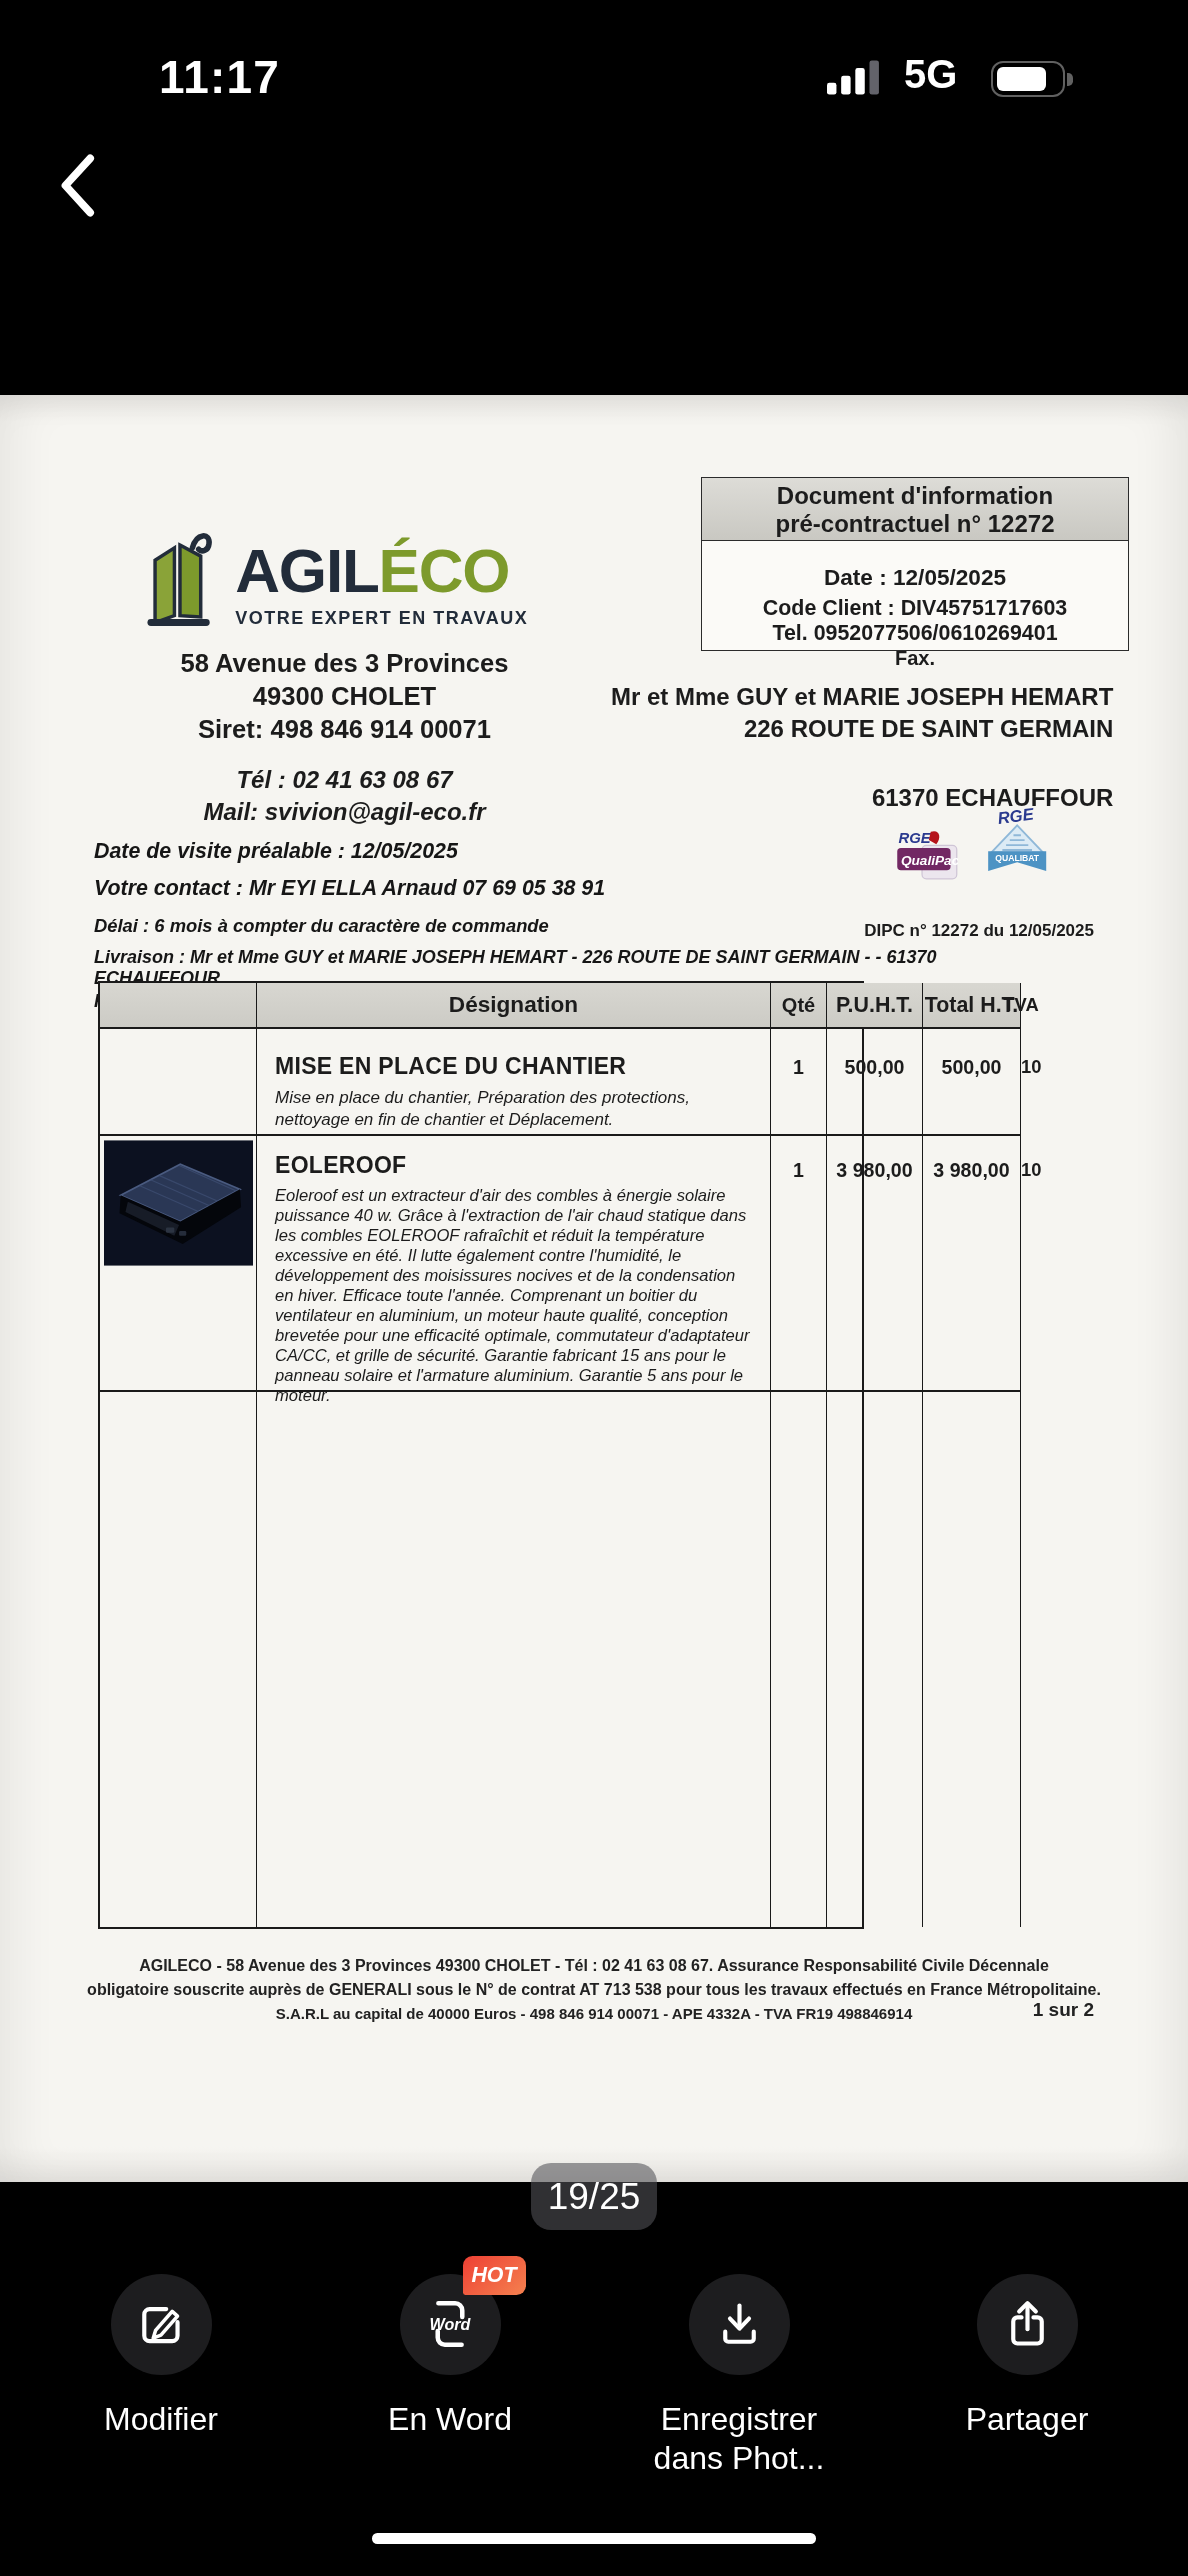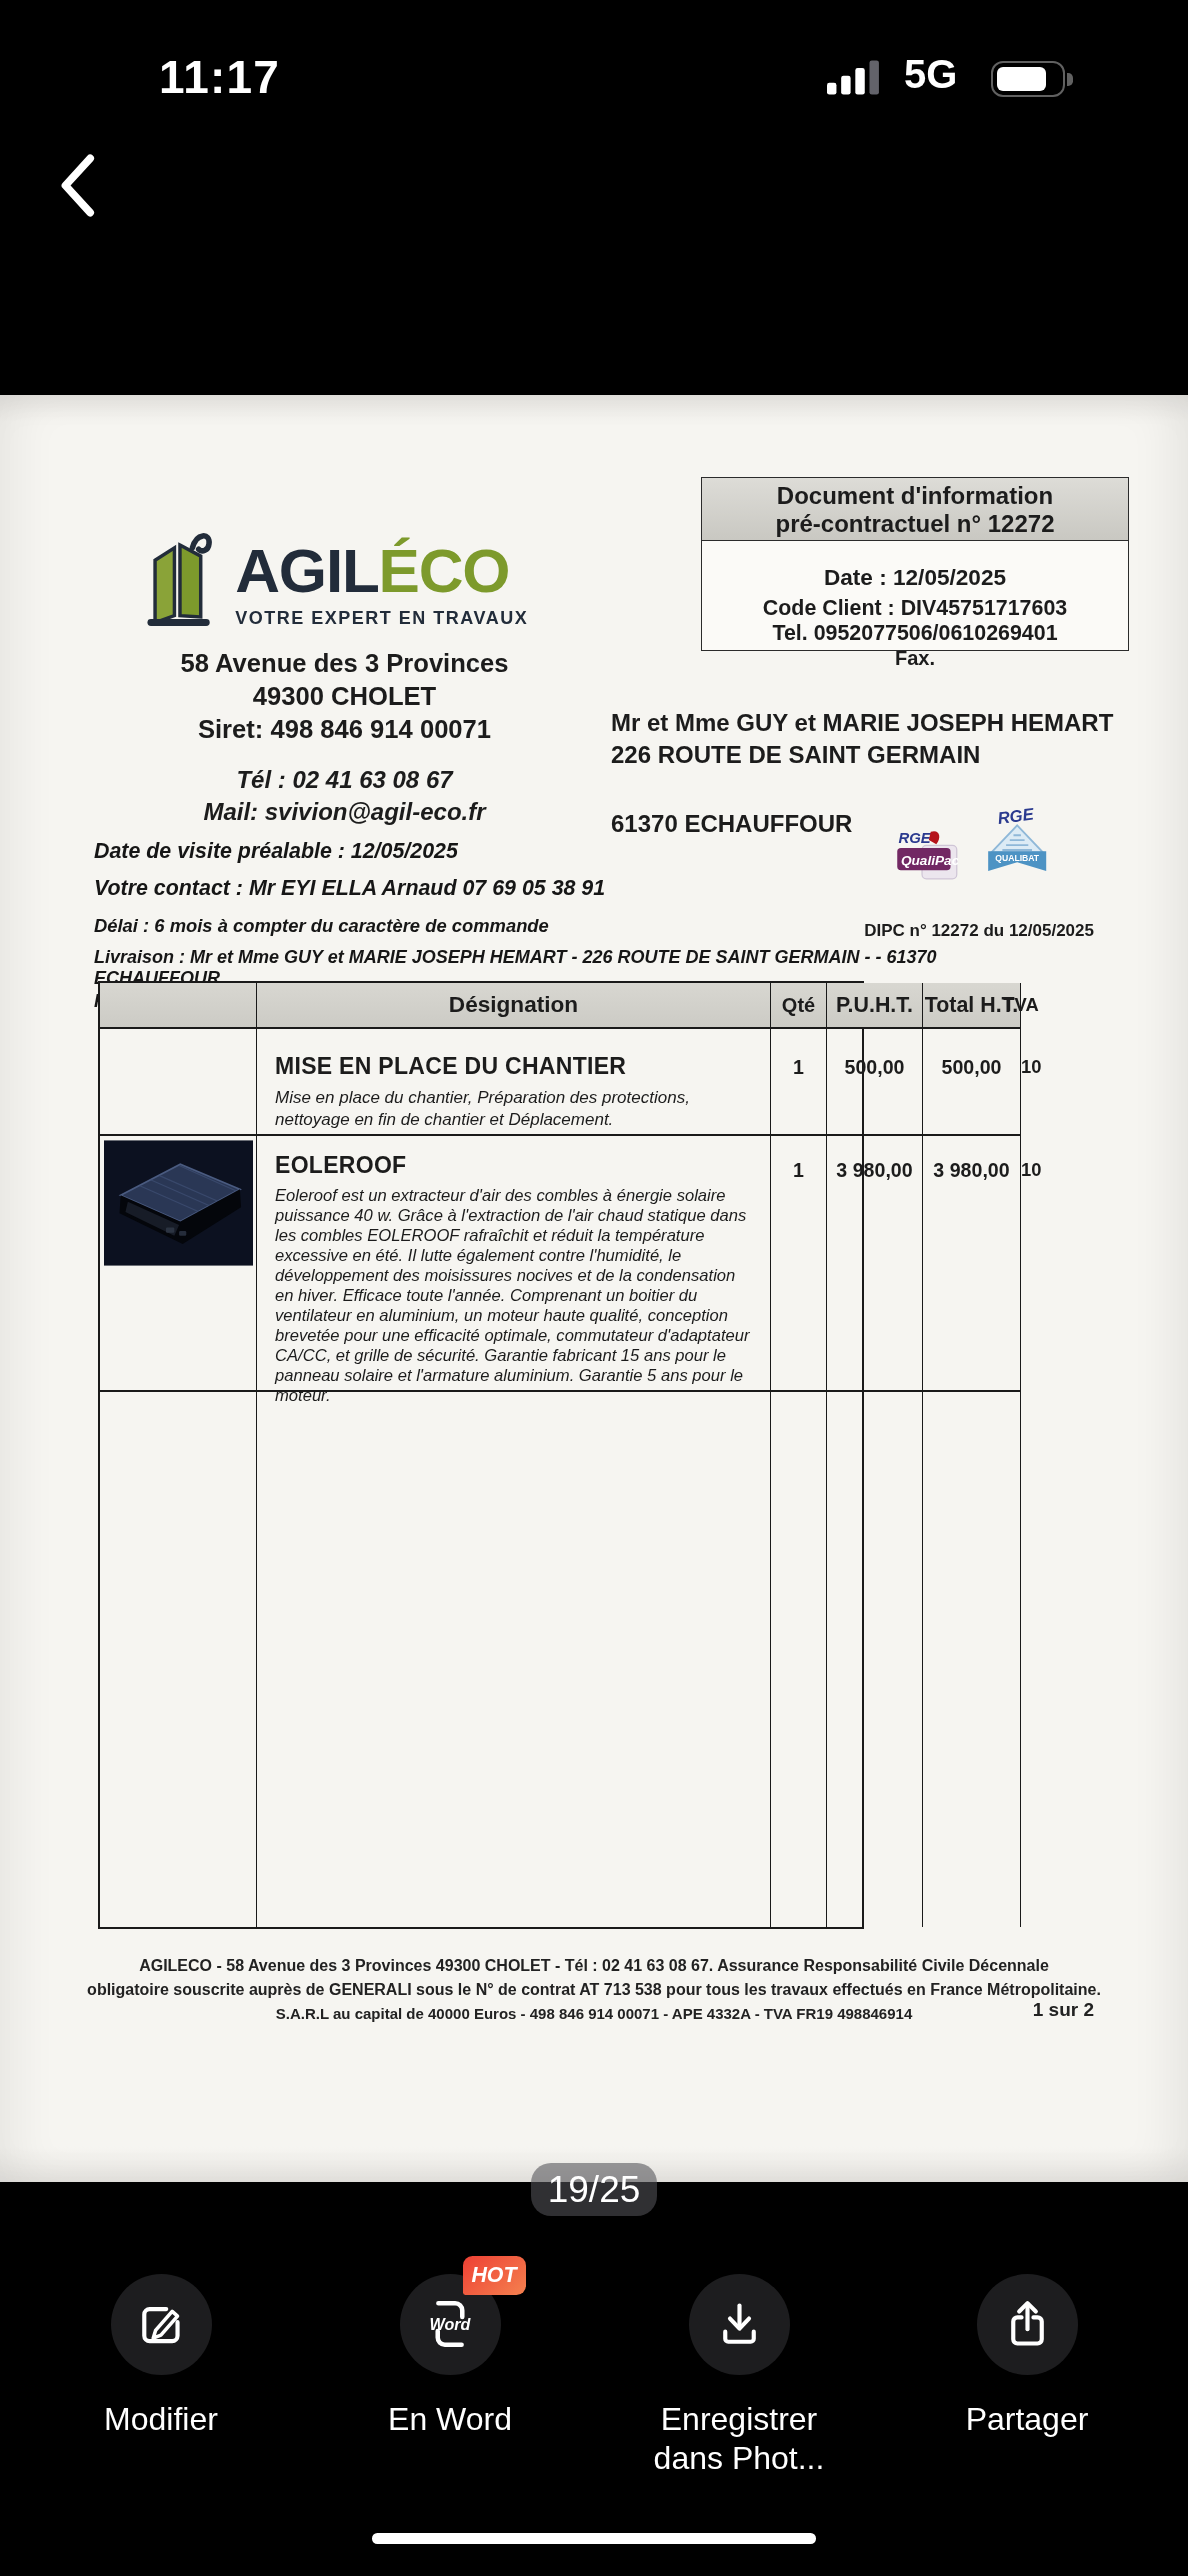--- a/index.html
+++ b/index.html
@@ -35,21 +35,21 @@
   .logo-text-row{font-size:62px;font-weight:700;letter-spacing:-1.2px;line-height:1;}
   .logo-dark{color:#222c3a;}
   .logo-green{color:#7d9a2c;}
   .tagline{font-size:18px;font-weight:700;color:#222c3a;letter-spacing:1.5px;margin-top:6px;}
 
   .company{position:absolute;left:101px;top:252px;width:487px;text-align:center;}
   .company-b{font-size:25.6px;font-weight:700;line-height:33px;}
   .company-bi{font-size:24px;font-weight:700;font-style:italic;line-height:32px;}
   .company .gap{margin-top:18px;}
 
-  .client{position:absolute;left:611px;top:313px;}
+  .client{position:absolute;left:611px;top:287px;text-align:right;}
   .client-name{font-size:24px;font-weight:700;line-height:30px;}
   .client-street{font-size:24px;font-weight:600;line-height:34px;}
   .client-city{font-size:24px;font-weight:700;margin-top:38px;}
 
   .meta{position:absolute;left:94px;top:444px;width:844px;font-style:italic;color:#161616;}
   .meta-l1{font-size:21.4px;font-weight:600;margin-bottom:12px;}
   .meta-l2{font-size:21.4px;font-weight:600;margin-bottom:14.3px;}
   .meta-l3{font-size:18.4px;font-weight:600;margin-bottom:9.5px;}
   .meta-l4{font-size:18px;font-weight:600;margin-bottom:2.4px;}
   .meta-l5{font-size:18px;font-weight:600;}
@@ -77,21 +77,21 @@
   .r2n{padding-top:22.6px;}
   .photo-cell{padding:3.6px 0 0 3.6px;}
 
   .doc-footer{position:absolute;left:0;top:1559px;width:100%;text-align:center;color:#222;}
   .foot-l1{font-size:16px;font-weight:600;line-height:24px;}
   .foot-l2{font-size:16px;font-weight:600;line-height:24px;}
   .foot-l3{font-size:15px;font-weight:600;line-height:22.6px;margin-top:1.2px;}
   .page-note{position:absolute;left:963px;top:1604px;width:131px;text-align:right;font-size:19px;font-weight:600;color:#222;}
 
   
-  .page-pill{position:absolute;left:531px;top:2163px;width:126px;height:53px;border-radius:20px;
+  .page-pill{position:absolute;left:531px;top:2163px;width:126px;height:67px;border-radius:20px;
              background:rgba(82,82,88,.58);display:flex;align-items:center;justify-content:center;
              color:#fff;font-size:37px;font-weight:400;z-index:5;}
   .toolbar{position:absolute;left:0;top:2258px;width:1188px;height:250px;}
   .tb-item{position:absolute;top:15.5px;width:214px;text-align:center;background:none;border:none;padding:0;cursor:pointer;}
   .tb-circle{width:101px;height:101px;border-radius:50%;background:#1d1d1f;margin:0 auto;display:flex;align-items:center;justify-content:center;position:relative;}
   .tb-label{margin-top:25px;color:#fff;font-size:32px;line-height:39px;font-weight:400;}
   .hot-badge{position:absolute;right:-25px;top:-18px;width:63px;height:39px;border-radius:9.5px 9.5px 9.5px 2.4px;
              background:linear-gradient(140deg,#ee4034,#f4814f);display:flex;align-items:center;justify-content:center;
              color:#fff;font-size:21.4px;font-weight:700;font-style:italic;}
   .home-indicator{position:absolute;left:372px;top:2533px;width:444px;height:10.7px;border-radius:5.3px;background:#fff;}

